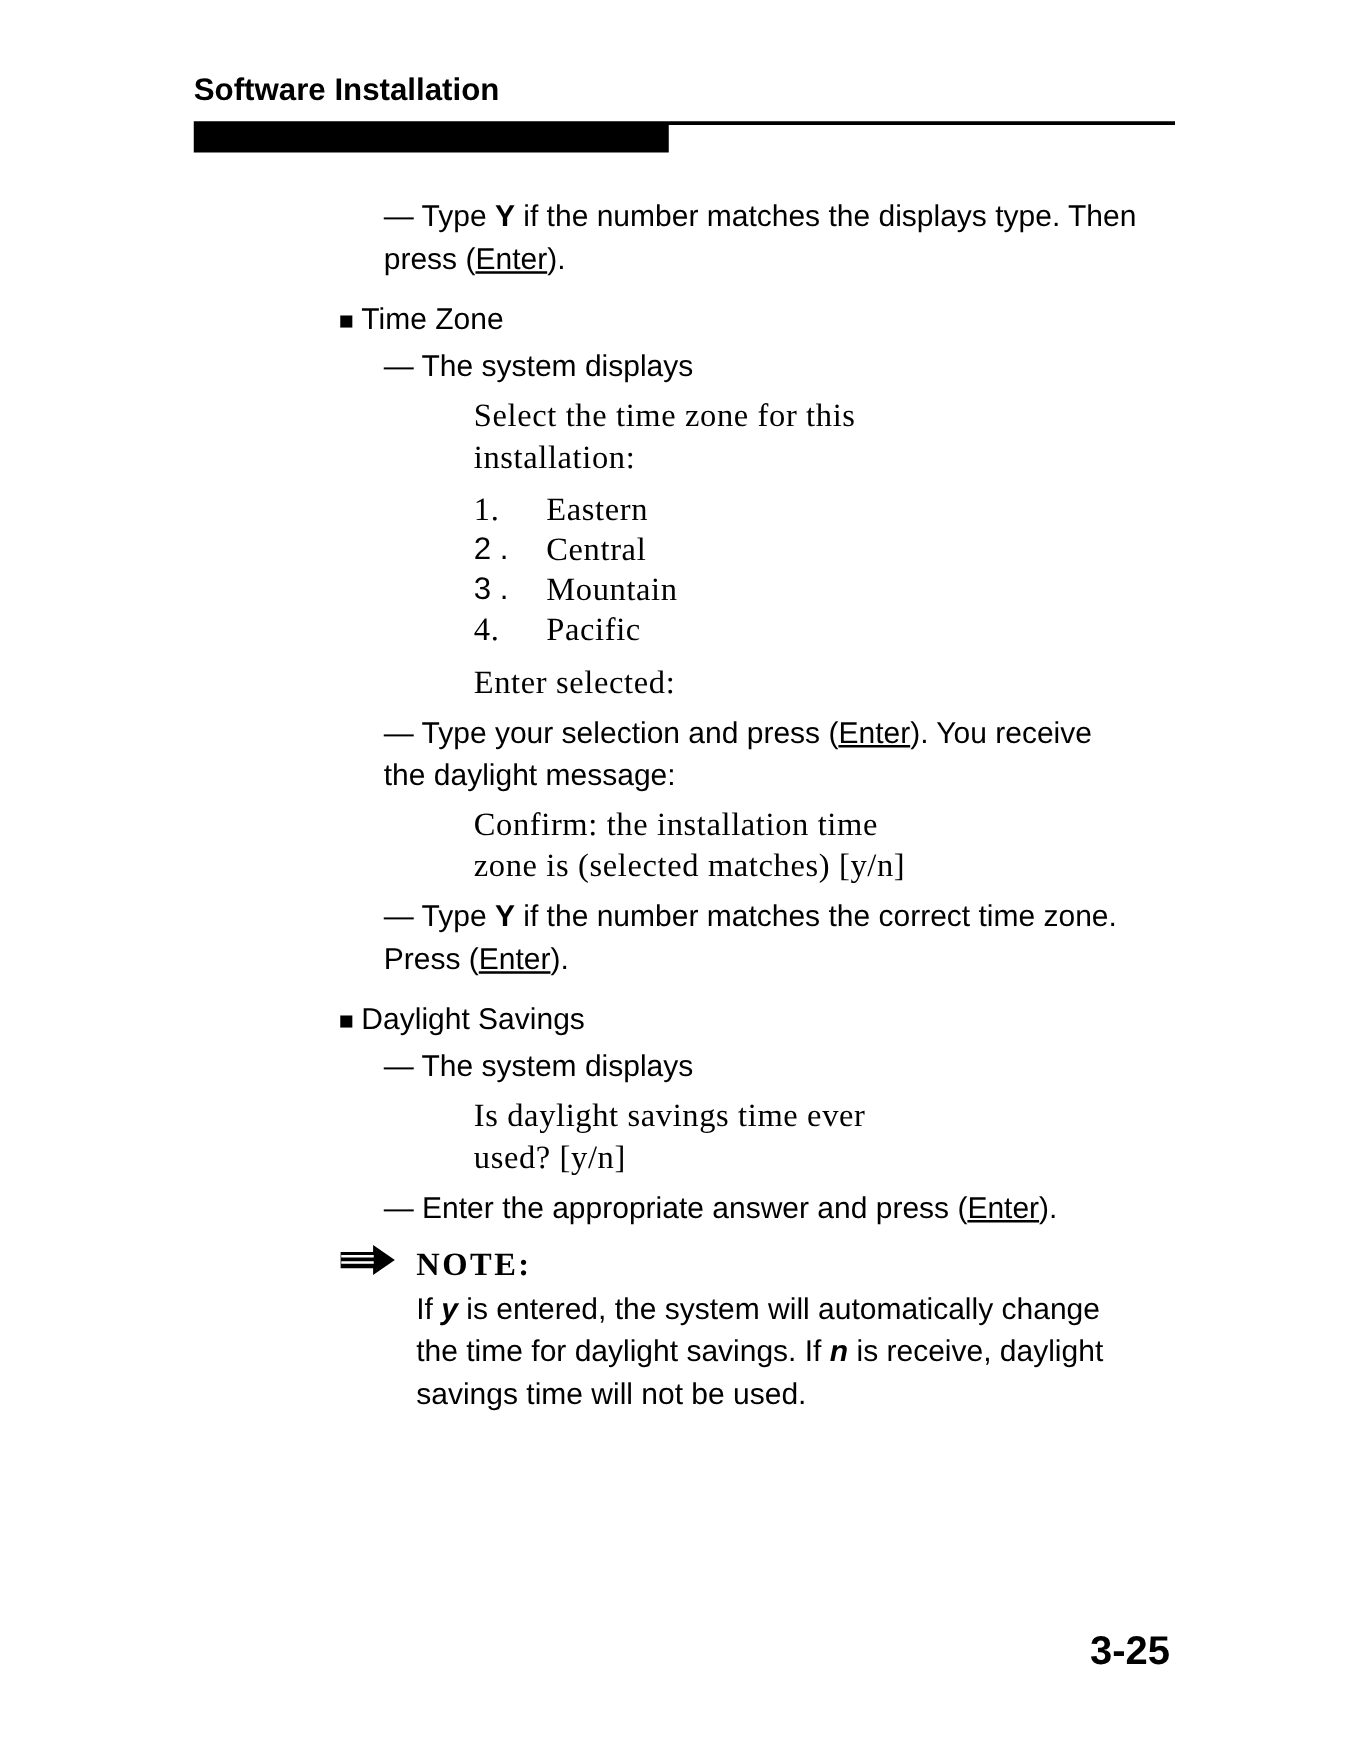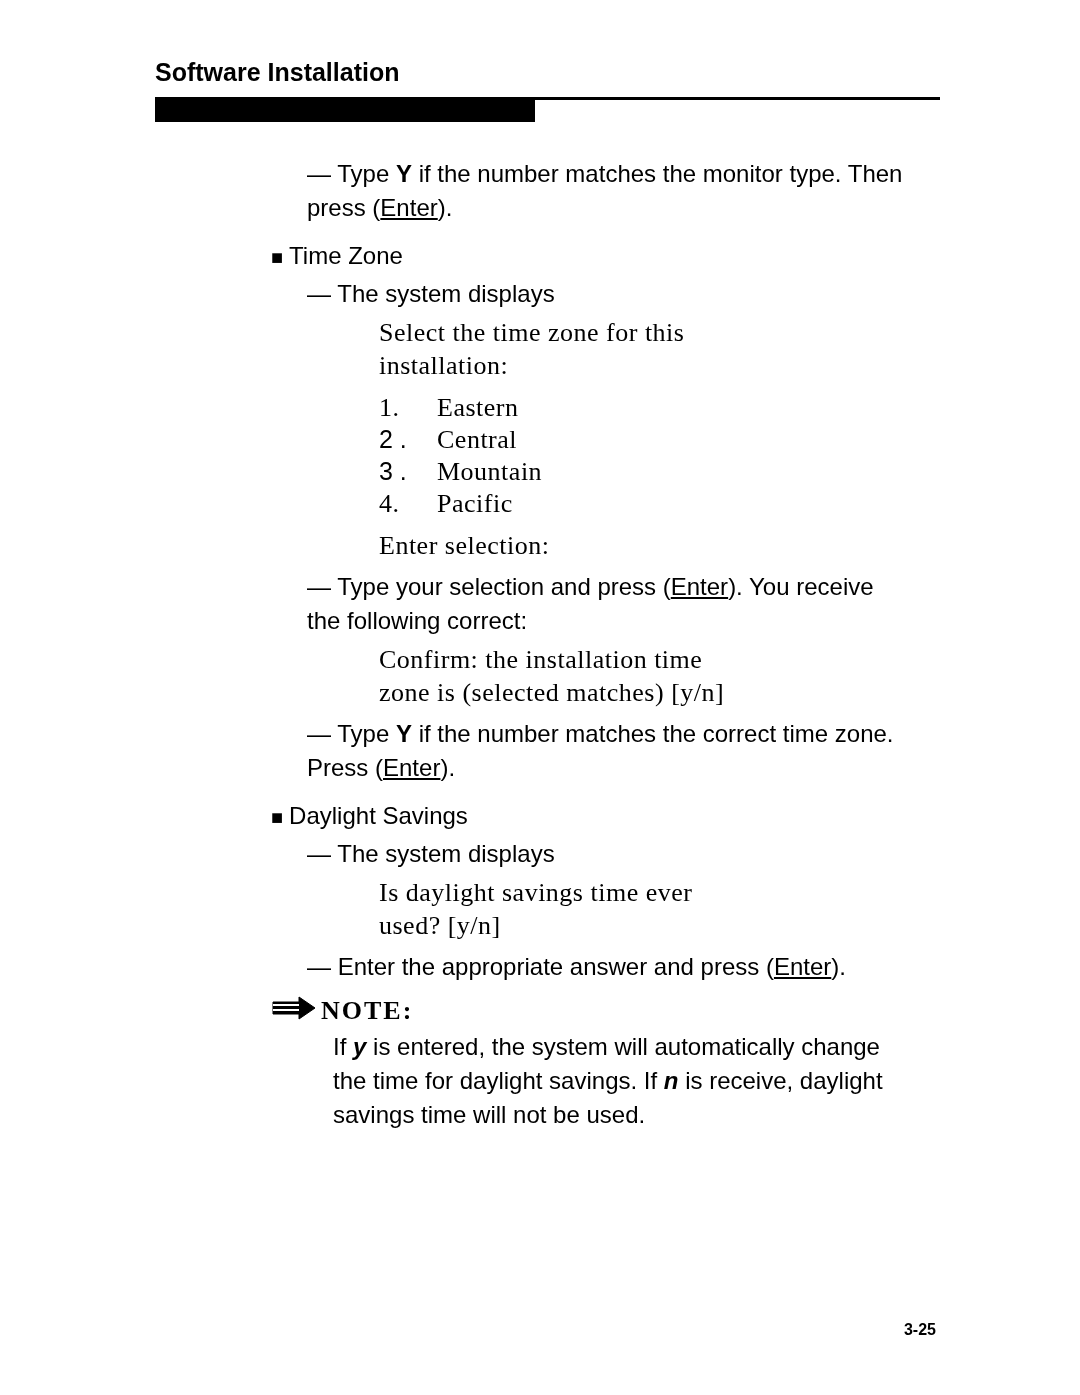--- a/index.html
+++ b/index.html
@@ -42,49 +42,49 @@
   .bullet-row { display: flex; align-items: flex-start; }
   .bullet-sq { font-size: 20px; margin-right: 6px; line-height: 30px; }
   .dash-block { padding-left: 36px; }
   .dash-row { text-indent: -34px; padding-left: 34px; }
   .code-block { padding-left: 72px; margin-top: 10px; margin-bottom: 12px; }
   .code-line { margin-bottom: 3px; }
   .list-block { padding-left: 72px; margin-top: 8px; margin-bottom: 12px; }
   .list-row { display: flex; margin-bottom: 2px; }
   .list-num { width: 58px; flex: 0 0 58px; }
   .note-row { display: flex; align-items: center; margin-top: 14px; }
-  .note-label { font-family: "Times New Roman", Times, serif; font-size: 26px; font-weight: bold; letter-spacing: 2px; margin-left: 4px; }
+  .note-label { font-family: "Times New Roman", Times, serif; font-size: 26px; font-weight: bold; letter-spacing: 2px; margin-left: 16px; }
   .note-body { padding-left: 62px; margin-top: 6px; }
   .italic-bold { font-style: italic; font-weight: bold; }
   .pagenum {
     position: absolute;
     bottom: 56px;
     right: 144px;
     font-weight: bold;
-    font-size: 16px;
+    font-size: 32px;
   }
   .note-icon { display: inline-block; }
   .gap8 { height: 8px; }
   .gap14 { height: 14px; }
 </style>
 </head>
 <body>
 
 <div class="header-title">Software Installation</div>
 <hr class="header-rule">
 <div class="black-bar"></div>
 
 <div class="content">
 
   <div class="dash-block">
     <div class="dash-row body-text line">
       <span>—</span>
       <span>Type</span>
       <span class="bold-se">Y</span>
-      <span>if the number matches the monitor type. Then</span>
+      <span>if the number matches the displays type. Then</span>
     </div>
     <div class="body-text line" style="padding-left:0;">
       <span>press (</span><span class="underline">Enter</span><span>).</span>
     </div>
   </div>
 
   <div class="gap14"></div>
 
   <div class="bullet-row">
     <span class="bullet-sq">■</span>
@@ -117,28 +117,28 @@
         <span class="body-text list-num" style="font-size:25px;">3 .</span>
         <span class="mono">Mountain</span>
       </div>
       <div class="list-row">
         <span class="mono list-num">4.</span>
         <span class="mono">Pacific</span>
       </div>
     </div>
 
     <div class="code-block">
-      <div class="mono code-line">Enter selection:</div>
+      <div class="mono code-line">Enter selected:</div>
     </div>
 
     <div class="dash-row body-text line">
       <span>—</span>
       <span>Type your selection and press (</span><span class="underline">Enter</span><span>). You receive</span>
     </div>
-    <div class="body-text line">the following correct:</div>
+    <div class="body-text line">the daylight message:</div>
 
     <div class="code-block">
       <div class="mono code-line">Confirm:  the installation time</div>
       <div class="mono code-line">zone is (selected matches) [y/n]</div>
     </div>
 
     <div class="dash-row body-text line">
       <span>—</span>
       <span>Type</span>
       <span class="bold-se">Y</span>

